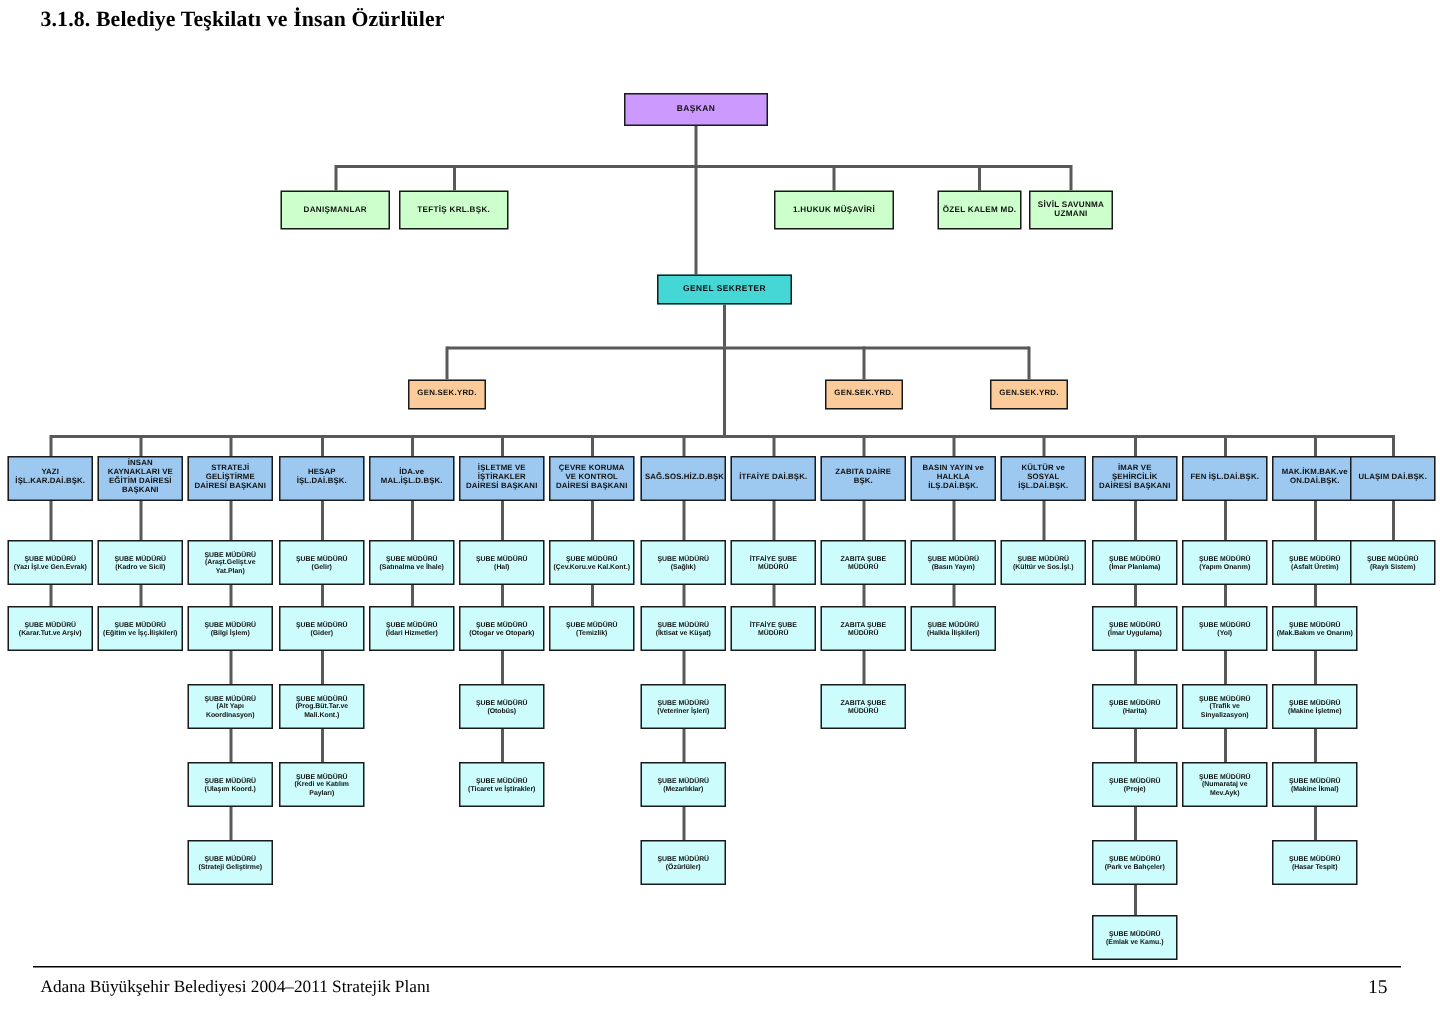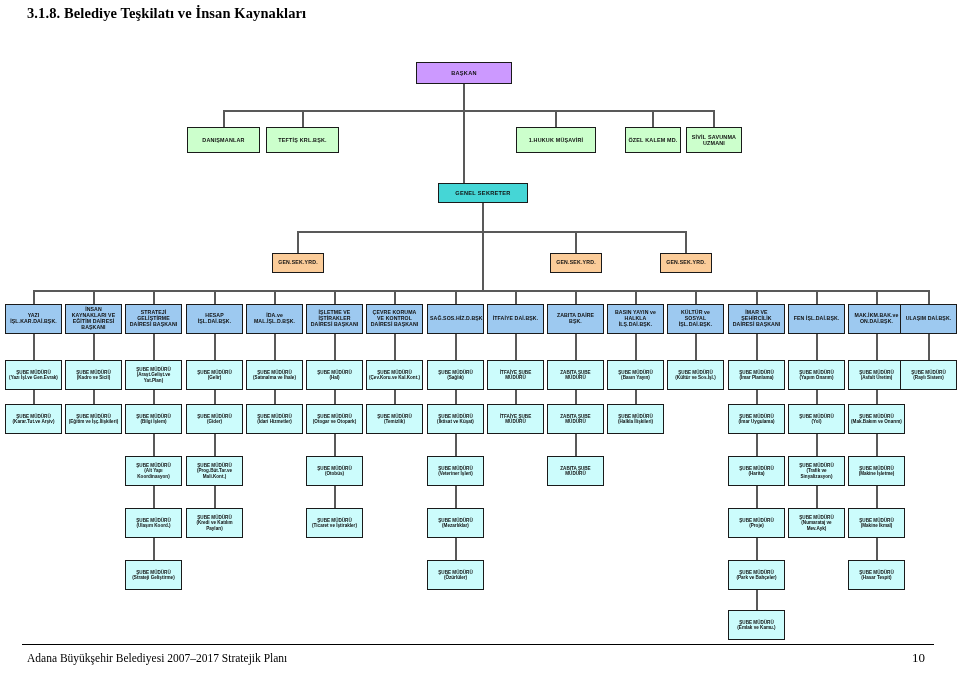--- a/index.html
+++ b/index.html
@@ -62,21 +62,21 @@
 
   .conn{position:absolute;background:#595959;}
   .conn.v{width:2px;}
   .conn.h{height:2px;}
 </style>
 </head>
 <body>
 
 <div id="page">
 
-  <div class="doc-title">3.1.8. Belediye Teşkilatı ve İnsan Kaynakları</div>
+  <div class="doc-title">3.1.8. Belediye Teşkilatı ve İnsan Özürlüler</div>
 
   <div id="chart">
       <div class="node n-lvl1" style="left: 416px; top: 14px; width: 96px; height: 22px;">
         <span style="white-space: pre-line;">BAŞKAN</span>
       </div>
       <div class="conn v" style="left: 463px; top: 36px; height: 26px;"></div>
       <div class="conn h" style="left: 223.5px; top: 62px; width: 490.5px;"></div>
       <div class="conn v" style="left: 222.5px; top: 62px; height: 17px;"></div>
       <div class="node n-lvl2" style="left: 187px; top: 79px; width: 73px; height: 26px;">
         <span style="white-space: pre-line;">DANIŞMANLAR</span>
@@ -422,15 +422,15 @@
       <div class="conn v" style="left: 815.5px; top: 438px; height: 22px;"></div>
       <div class="conn v" style="left: 875.5px; top: 286px; height: 26px;"></div>
       <div class="conn v" style="left: 875.5px; top: 342px; height: 14px;"></div>
       <div class="conn v" style="left: 875.5px; top: 386px; height: 22px;"></div>
       <div class="conn v" style="left: 875.5px; top: 438px; height: 22px;"></div>
       <div class="conn v" style="left: 875.5px; top: 490px; height: 22px;"></div>
       <div class="conn v" style="left: 927.5px; top: 286px; height: 26px;"></div>
     </div>
 
   <div class="hrule"></div>
-  <div class="footer-left">Adana Büyükşehir Belediyesi 2007–2017 Stratejik Planı</div>
-  <div class="footer-right">10</div>
+  <div class="footer-left">Adana Büyükşehir Belediyesi 2004–2011 Stratejik Planı</div>
+  <div class="footer-right">15</div>
 </div>
 
 </body></html>

